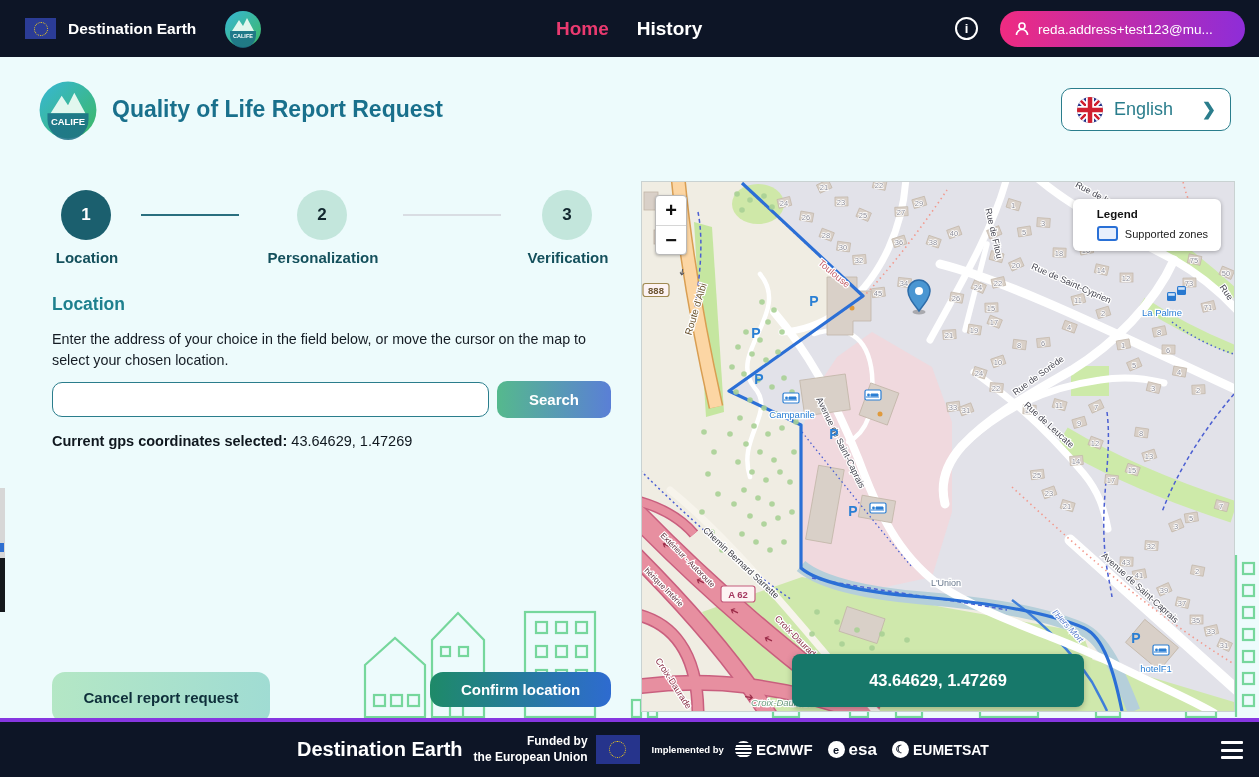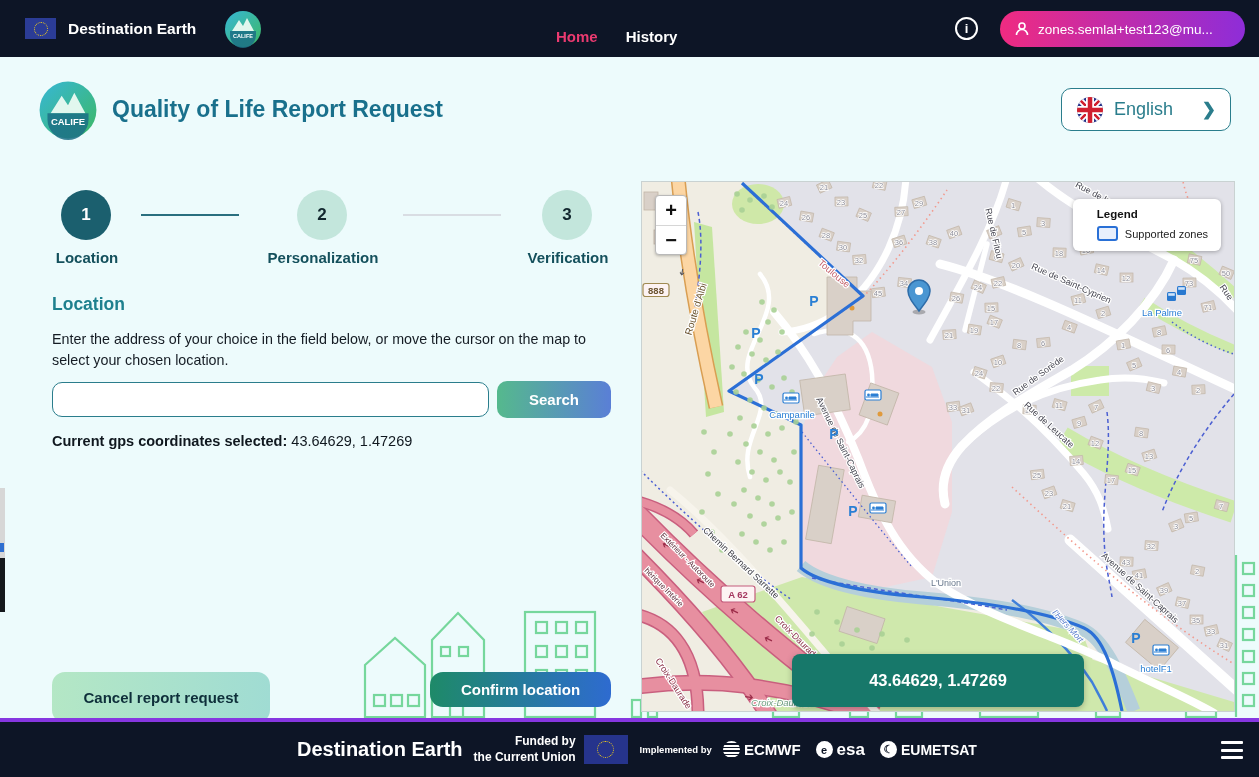--- a/index.html
+++ b/index.html
@@ -5,21 +5,21 @@
   html,body{margin:0;padding:0;background:#dfe9ea}
   #app{position:relative;width:1259px;height:777px;overflow:hidden;background:#edfbfc;
        font-family:"Liberation Sans",sans-serif;}
   
   .nav{position:absolute;left:0;top:0;width:100%;height:57px;background:#0d1526;z-index:6;
        display:flex;align-items:center;color:#fff}
   .eu-flag{width:31px;height:21px;background:#2b3c96;display:flex;align-items:center;justify-content:center;margin-left:25px;flex:none}
   .eu-stars{width:12px;height:12px;border-radius:50%;border:1.6px dotted #f7d117}
   .brand{font-weight:bold;font-size:15.5px;margin-left:12px;white-space:nowrap}
   .nav-calife{margin-left:28px;display:flex;align-items:center}
-  .nav-links{position:absolute;left:556px;top:8px;height:57px;display:flex;align-items:center;gap:28px;font-weight:bold;font-size:15px}
+  .nav-links{position:absolute;left:556px;top:0;height:57px;display:flex;align-items:center;gap:28px;font-weight:bold;font-size:19px}
   .link-home{color:#ea3a70;cursor:pointer}
   .link-history{color:#fff;cursor:pointer}
   .info-btn{position:absolute;left:955px;top:17px;width:23px;height:23px;border:2px solid #fff;border-radius:50%;
             display:flex;align-items:center;justify-content:center;font-size:13px;font-weight:bold;box-sizing:border-box;cursor:pointer}
   .user-pill{position:absolute;left:1000px;top:11px;width:245px;height:36px;border-radius:18px;
              background:linear-gradient(90deg,#ef2b81,#8e2dd8);display:flex;align-items:center;gap:8px;
              padding:0 14px;box-sizing:border-box;font-size:13.5px;color:#fff;cursor:pointer;white-space:nowrap;overflow:hidden}
   
   .page-logo{position:absolute;left:38px;top:80px;z-index:2}
   .page-title{position:absolute;left:112px;top:96px;font-size:23px;font-weight:bold;color:#19708c;z-index:2}
@@ -111,21 +111,21 @@
     <div class="nav-links">
       <span class="link-home">Home</span>
       <span class="link-history">History</span>
     </div>
     <div class="info-btn">i</div>
     <div class="user-pill">
       <svg width="16" height="16" viewBox="0 0 16 16">
         <circle cx="8" cy="5" r="3" fill="none" stroke="#fff" stroke-width="1.6"></circle>
         <path d="M2.5 14 a5.5 5.5 0 0 1 11 0" fill="none" stroke="#fff" stroke-width="1.6"></path>
       </svg>
-      <span>zones.semlal+test123@mu...</span>
+      <span>reda.address+test123@mu...</span>
     </div>
   </div>
 
   <div class="page-logo">
     <svg width="60" height="60" viewBox="0 0 38 38">
       <defs>
           <linearGradient id="lg2" x1="0" y1="0" x2="1" y2="1">
         <stop offset="0" stop-color="#37b7d6"></stop>
             <stop offset="1" stop-color="#3db863"></stop>
           </linearGradient>
@@ -632,21 +632,21 @@
   <div class="art" style="left:0;top:488px;width:5px;height:70px;background:#d7d7d7"></div>
   <div class="art" style="left:0;top:543px;width:4px;height:9px;background:#2f6fd0"></div>
   <div class="art" style="left:0;top:558px;width:5px;height:54px;background:#15181c"></div>
 
   <div class="purple-line"></div>
 
   <div class="footer">
     <div class="f-brand">Destination Earth</div>
     <div class="f-funded">
       <div>Funded by</div>
-        <div>the Current Union</div>
+        <div>the European Union</div>
     </div>
     <div class="f-flag">
         <div class="f-stars"></div>
       </div>
     <div class="f-impl">Implemented by</div>
     <div class="f-logos">
       <div class="partner p-ecmwf">
         <span class="pg pg-stripes"></span>
         <span>ECMWF</span>
       </div>

